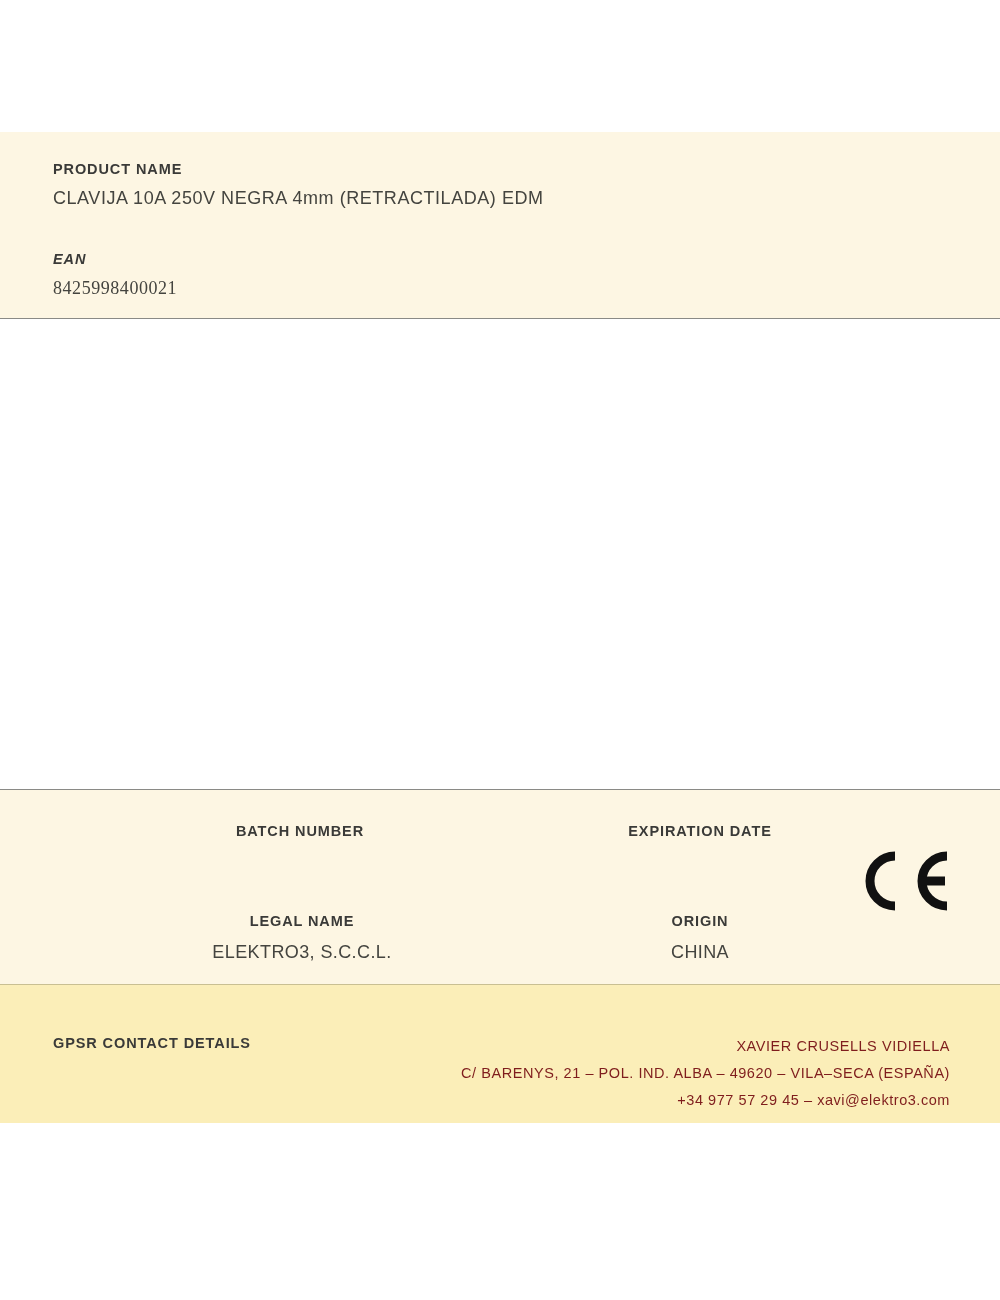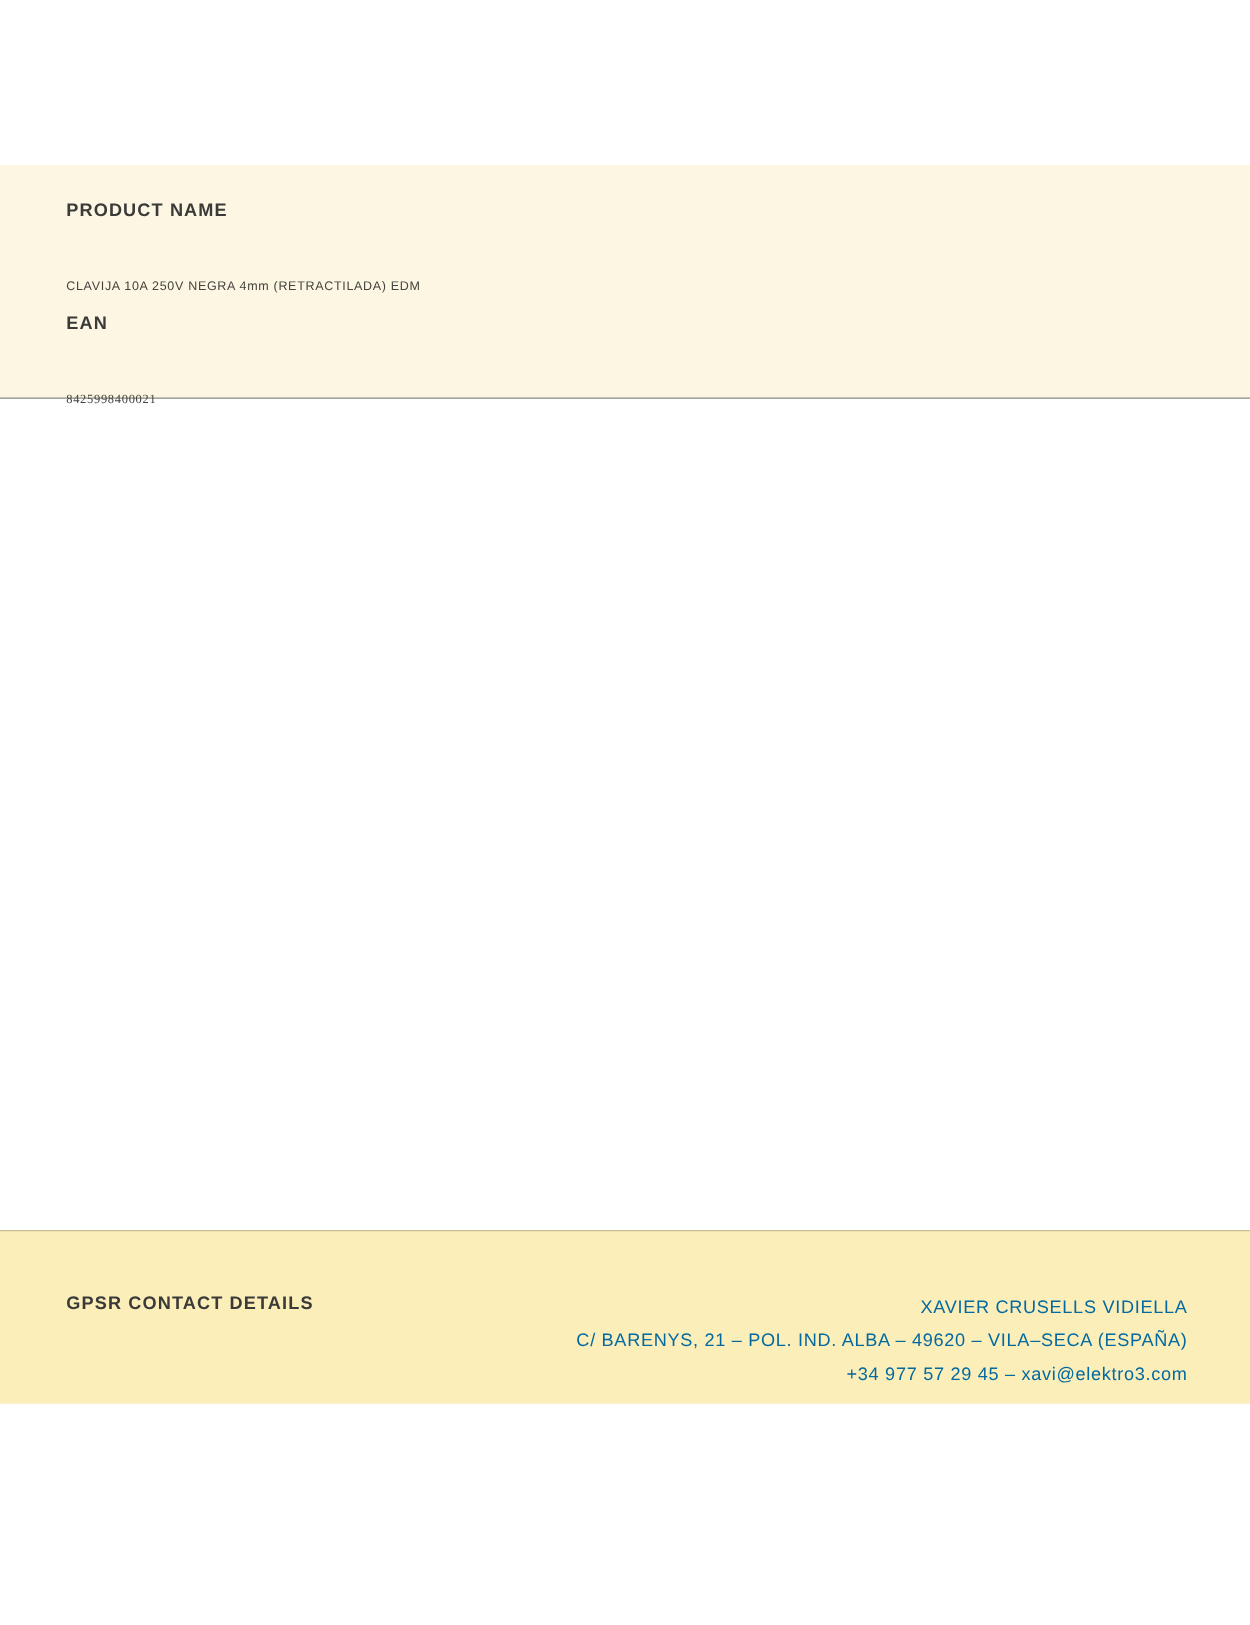--- a/index.html
+++ b/index.html
@@ -35,40 +35,40 @@
     border-bottom: 1px solid #8a8a86;
     box-sizing: border-box;
   }
   .field-label {
     font-size: 14.5px;
     font-weight: bold;
     letter-spacing: 0.9px;
     color: #3a3a38;
   }
   .field-value {
-    font-size: 10px;
+    font-size: 18px;
     font-weight: normal;
     letter-spacing: 0.55px;
     color: #44443f;
-    margin-top: 36px;
   }
   .top-block .product-name-label {
     position: absolute;
     left: 53px;
     top: 29px;
   }
   .top-block .product-name-value {
     position: absolute;
     left: 53px;
     top: 56px;
   }
   .top-block .ean-label {
     position: absolute;
     left: 53px;
     top: 119px;
+    font-style: italic;
   }
   .top-block .ean-value {
     position: absolute;
     left: 53px;
     top: 146px;
     font-family: Liberation Serif, serif;
   }
 
   
   .mid-blank {
@@ -176,21 +176,21 @@
     font-weight: bold;
     letter-spacing: 0.9px;
   }
   .gpsr-lines {
     position: absolute;
     right: 50px;
     top: 48px;
     text-align: right;
     font-size: 14.5px;
     letter-spacing: 0.55px;
-    color: #0369a1;
+    color: #7f1d1d;
     line-height: 27px;
   }
 
   
   .bottom-blank {
     position: absolute;
     left: 0;
     top: 1147px;
     width: 1000px;
     height: 153px;
@@ -204,20 +204,41 @@
 
   <div class="top-block">
     <div class="field-label product-name-label">PRODUCT NAME</div>
     <div class="field-value product-name-value">CLAVIJA 10A 250V NEGRA 4mm (RETRACTILADA) EDM</div>
     <div class="field-label ean-label">EAN</div>
     <div class="field-value ean-value">8425998400021</div>
   </div>
 
   <div class="mid-blank"></div>
 
+  <div class="batch-block">
+    <div class="field-label col-batch-label">BATCH NUMBER</div>
+    <div class="field-value col-batch-value"></div>
+
+    <div class="field-label col-exp-label">EXPIRATION DATE</div>
+    <div class="field-value col-exp-value"></div>
+
+    <div class="field-label col-legal-label">LEGAL NAME</div>
+    <div class="field-value col-legal-value">ELEKTRO3, S.C.C.L.</div>
+
+    <div class="field-label col-origin-label">ORIGIN</div>
+    <div class="field-value col-origin-value">CHINA</div>
+
+    <div class="ce-mark">
+      <svg width="100" height="62" viewBox="0 0 100 62" xmlns="http://www.w3.org/2000/svg">
+        <path d="M40 6 A 25 25 0 1 0 40 56" fill="none" stroke="#111111" stroke-width="9" stroke-linecap="butt"></path>
+        <path d="M92 6 A 25 25 0 1 0 92 56" fill="none" stroke="#111111" stroke-width="9" stroke-linecap="butt"></path>
+        <rect x="66" y="26.5" width="24" height="9" fill="#111111"></rect>
+      </svg>
+    </div>
+  </div>
 
   <div class="gpsr-block">
     <div class="gpsr-label">GPSR CONTACT DETAILS</div>
     <div class="gpsr-lines">
       <div>XAVIER CRUSELLS VIDIELLA</div>
       <div>C/ BARENYS, 21 – POL. IND. ALBA – 49620 – VILA–SECA (ESPAÑA)</div>
       <div>+34 977 57 29 45 – xavi@elektro3.com</div>
     </div>
   </div>
 

